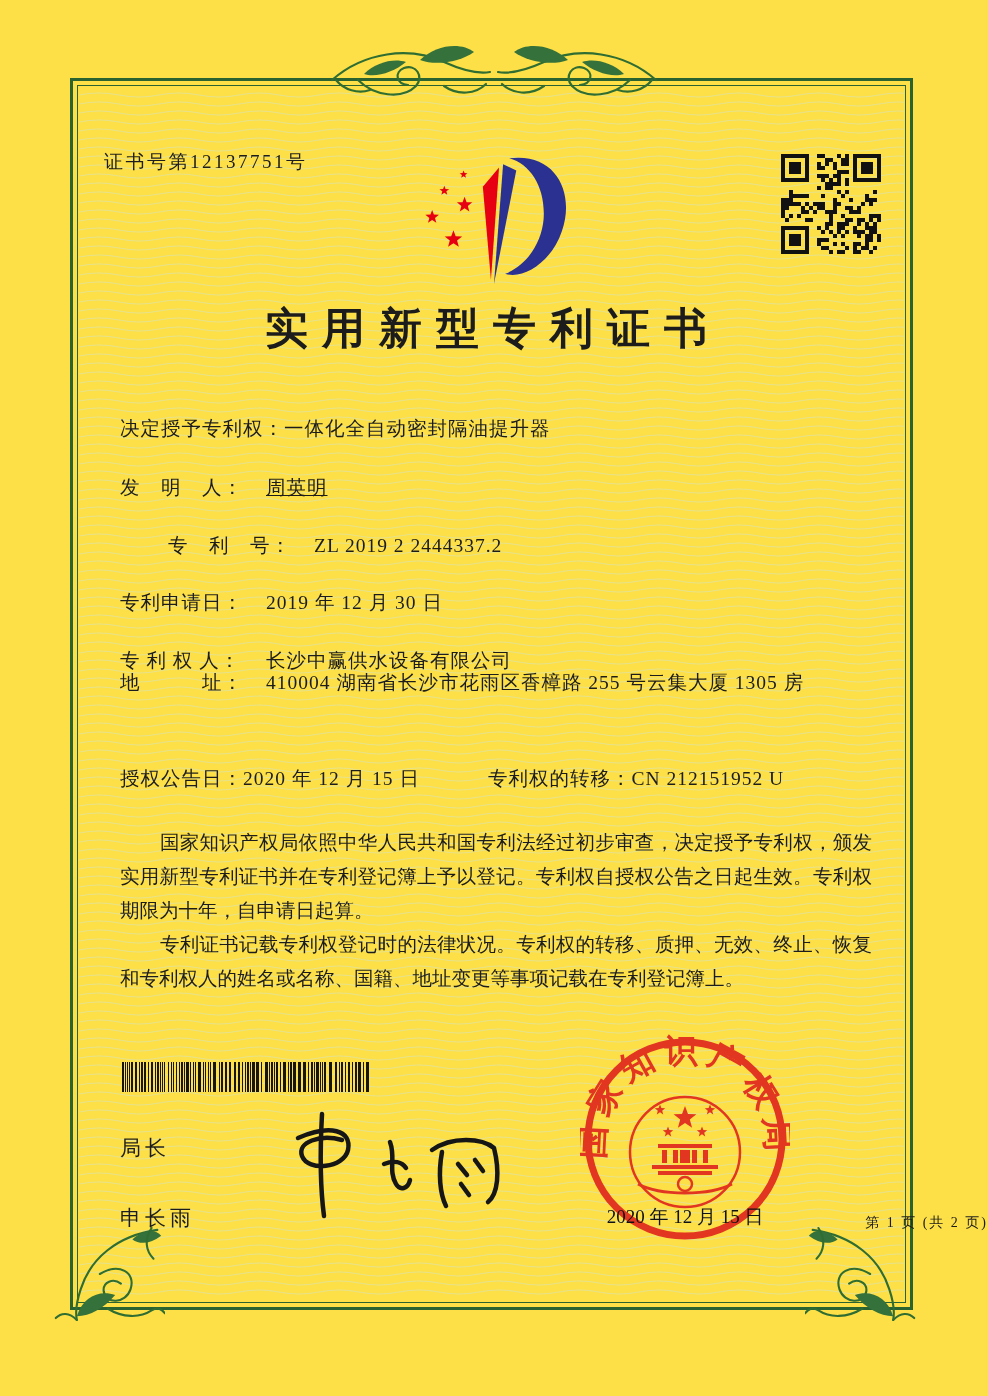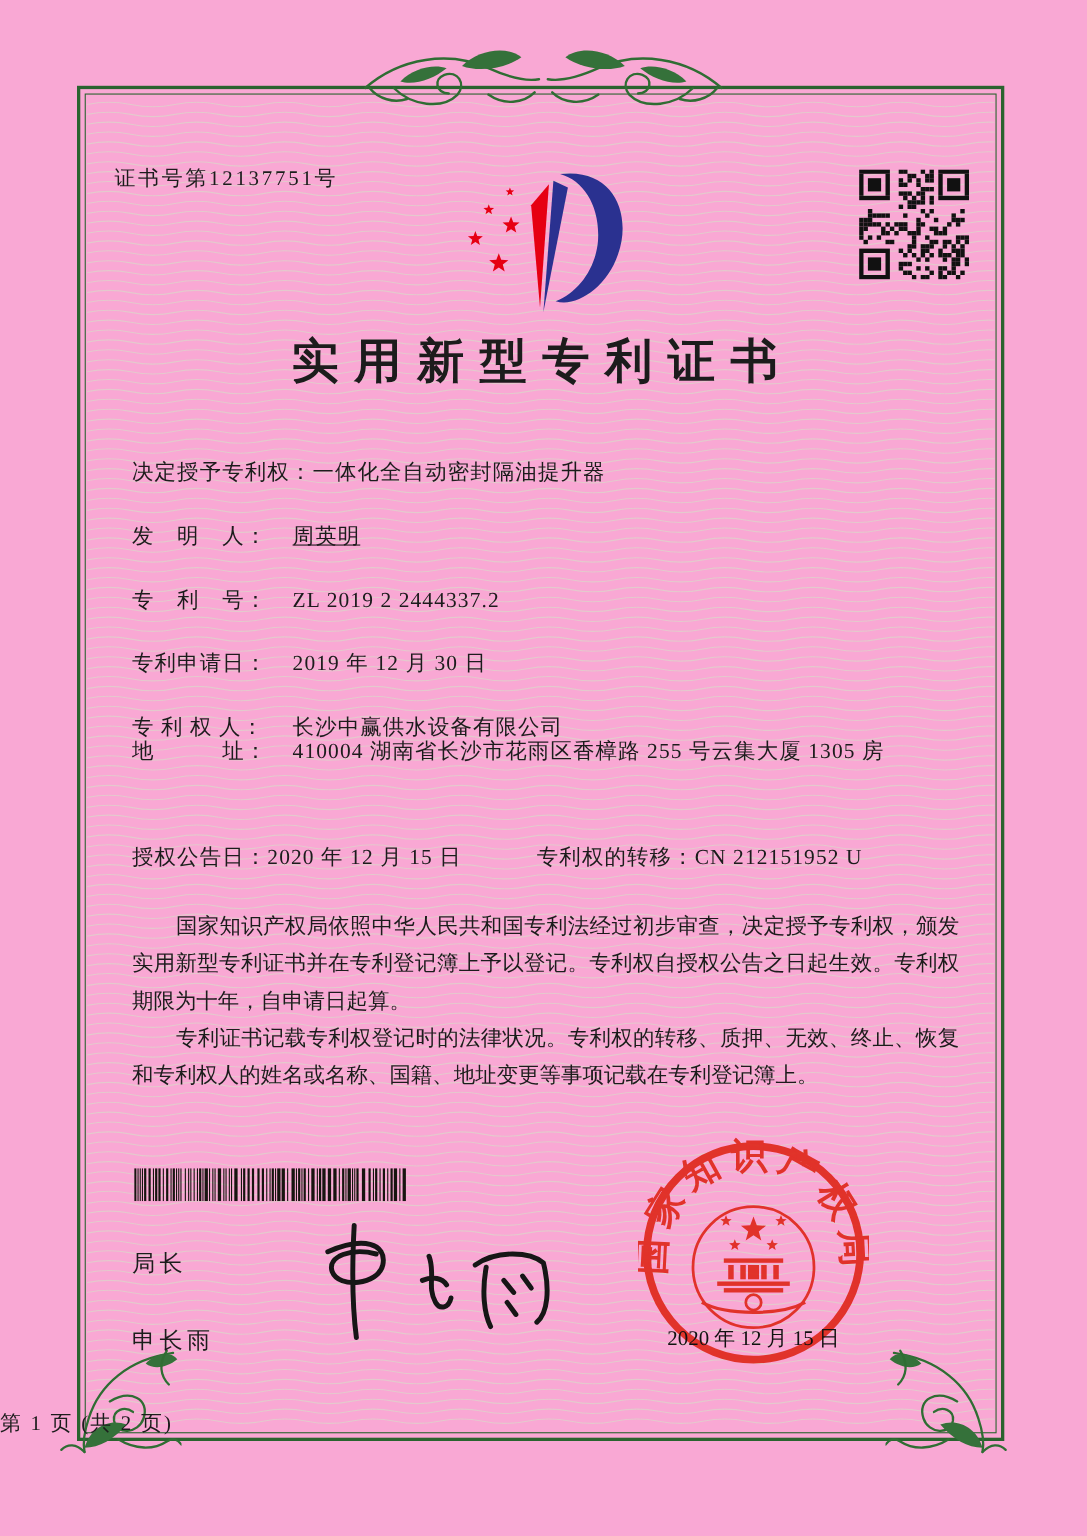--- a/index.html
+++ b/index.html
@@ -1,35 +1,35 @@
 <!DOCTYPE html>
 <html><head>
 <meta charset="utf-8">
 <style>
   html,body{margin:0;padding:0;}
   body{background:#d9d9d2;font-family:"Liberation Serif", serif;}
-  #page{position:relative;width:988px;height:1396px;margin:0 auto;background:#f9a8d4;overflow:hidden;color:#1c1c1c;}
+  #page{position:relative;width:988px;height:1396px;margin:0 auto;background:#fde047;overflow:hidden;color:#1c1c1c;}
   .abs{position:absolute;}
   
   #border-outer{position:absolute;left:70px;top:78px;width:843px;height:1232px;border:3px solid #2a632f;box-sizing:border-box;}
   #border-inner{position:absolute;left:4px;top:4px;right:4px;bottom:4px;border:1px solid #2a632f;}
   #waves{position:absolute;left:6px;top:6px;width:825px;height:1214px;}
   
   #cert-no{left:104px;top:149px;font-size:19px;letter-spacing:2.5px;}
   #title{left:0;right:16px;top:300px;text-align:center;font-size:43px;font-weight:bold;letter-spacing:14px;padding-left:14px;}
   .frow{left:120px;font-size:19.5px;white-space:nowrap;letter-spacing:1px;}
   .flabel{display:inline-block;min-width:146px;white-space:pre;}
   .fvalue{white-space:pre;}
   .pair2{position:absolute;left:368px;top:0;white-space:nowrap;}
   #paras{left:120px;top:826px;width:752px;font-size:19.5px;line-height:34px;text-align:justify;}
   #paras p{margin:0;text-indent:2.05em;}
   #officer-title{left:120px;top:1134px;font-size:21px;font-family:"Liberation Sans", sans-serif;letter-spacing:4px;}
   #officer-name{left:120px;top:1204px;font-size:21px;font-family:"Liberation Sans", sans-serif;letter-spacing:4px;}
   #seal-date{left:580px;top:1204px;width:210px;text-align:center;font-size:19px;color:#111;}
-  #page-num{left:0;right:0;top:1281px;text-align:left;font-size:19px;letter-spacing:2px;}
+  #page-num{left:0;right:0;top:1214px;text-align:right;font-size:14px;letter-spacing:2px;}
   #back-note{left:0;right:0;top:1336px;text-align:center;font-size:19px;letter-spacing:3px;}
   .orn{stroke:#2f6d33;stroke-width:2.2;fill:none;stroke-linecap:round;}
   .orn-f{fill:#35713a;stroke:none;}
   .sig{stroke:#161616;stroke-width:4.5;fill:none;stroke-linecap:round;stroke-linejoin:round;}
 </style>
 </head>
 <body>
 
 <div id="page">
 
@@ -280,21 +280,21 @@
     </svg>
 
   <div class="abs" id="title">实用新型专利证书</div>
 
   <div class="abs frow" style="top:415px;">
     <span class="flabel">决定授予专利权：</span><span class="fvalue">一体化全自动密封隔油提升器</span>
   </div>
   <div class="abs frow" style="top:474px;text-decoration:underline;">
     <span class="flabel">发　明　人：</span><span class="fvalue">周英明</span>
   </div>
-  <div class="abs frow" style="top:532px;">
+  <div class="abs frow" style="top:532px;margin-left:48px;">
     <span class="flabel">专　利　号：</span><span class="fvalue">ZL 2019 2 2444337.2</span>
   </div>
   <div class="abs frow" style="top:589px;">
     <span class="flabel">专利申请日：</span><span class="fvalue">2019 年 12 月 30 日</span>
   </div>
   <div class="abs frow" style="top:647px;">
     <span class="flabel">专 利 权 人：</span><span class="fvalue">长沙中赢供水设备有限公司</span>
   </div>
   <div class="abs frow" style="top:669px;">
     <span class="flabel">地　　　址：</span><span class="fvalue">410004 湖南省长沙市花雨区香樟路 255 号云集大厦 1305 房</span>

